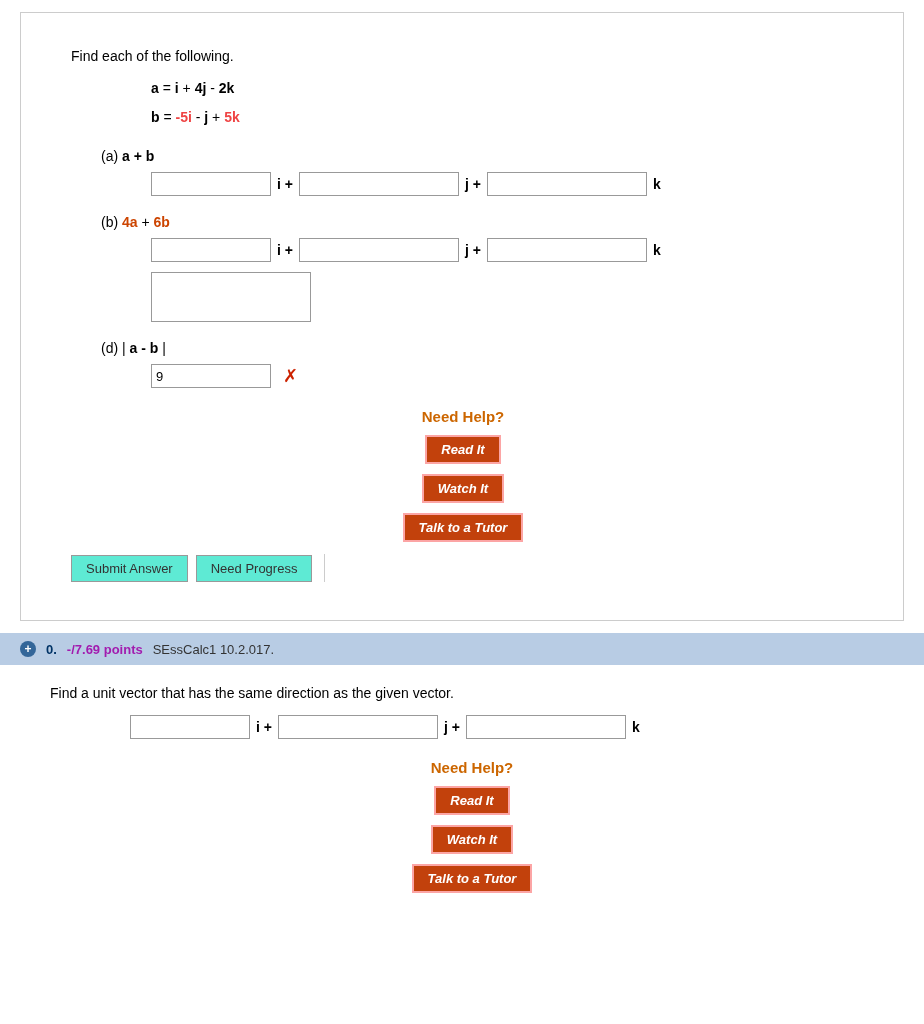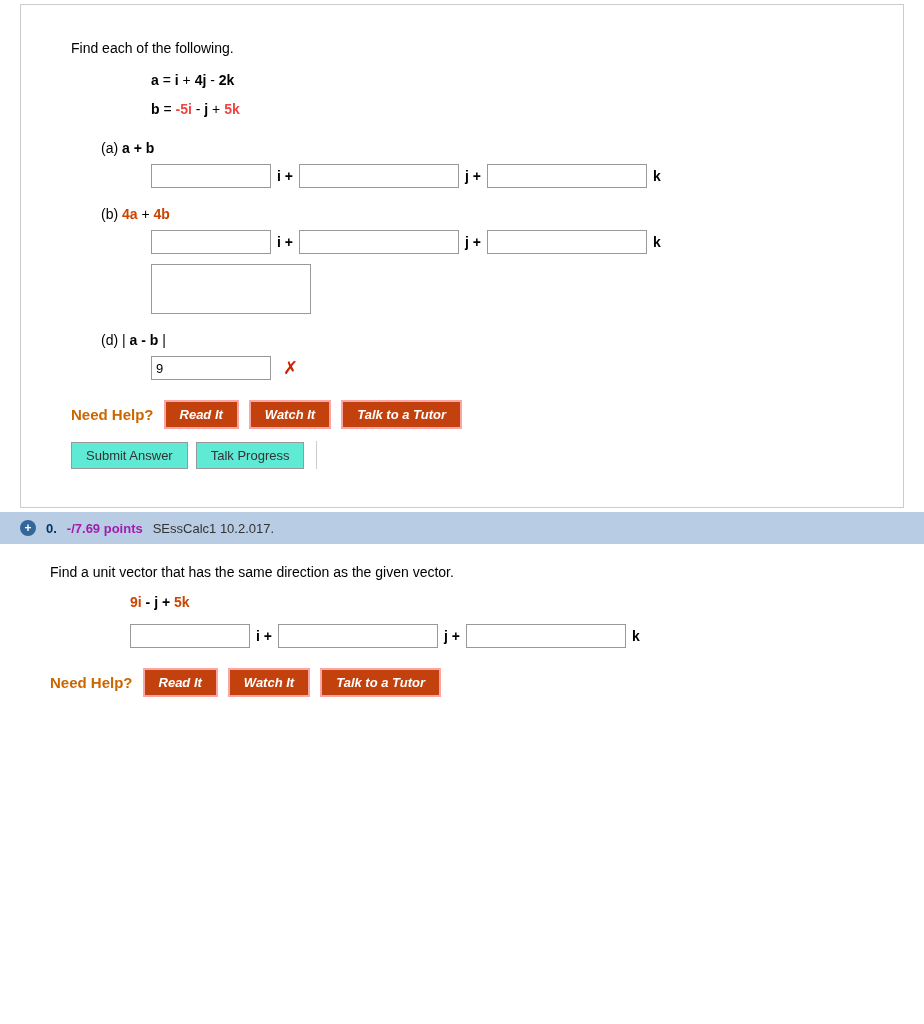--- a/index.html
+++ b/index.html
@@ -5,21 +5,21 @@
     * { box-sizing: border-box; margin: 0; padding: 0; }
     body {
       font-family: Arial, sans-serif;
       font-size: 14px;
       background: #fff;
       color: #000;
     }
 
     .problem-container {
       border: 1px solid #ccc;
-      margin: 4px 20px;
+      margin: 12px 20px;
       padding: 20px 48px 20px 50px;
       background: #fff;
     }
 
     .problem-section {
       padding: 15px 0 10px 0;
     }
 
     .problem-intro {
       font-size: 14px;
@@ -89,20 +89,21 @@
       font-size: 18px;
       margin-left: 6px;
     }
 
     .need-help-row {
       display: flex;
       align-items: center;
       gap: 10px;
       margin-top: 20px;
       margin-bottom: 8px;
+      flex-direction: column;
     }
 
     .need-help-label {
       color: #cc6600;
       font-weight: bold;
       font-size: 15px;
     }
 
     .btn-orange {
       background: #c2410c;
@@ -203,21 +204,21 @@
     <div class="part-label">(a) <strong>a + b</strong></div>
     <div class="input-row">
       <input type="text" class="input-box" value="" style="">
       <span class="unit-label"><strong>i +</strong></span>
       <input type="text" class="input-box-wide" value="" style="">
       <span class="unit-label"><strong>j +</strong></span>
       <input type="text" class="input-box-wide" value="" style="">
       <span class="unit-label"><strong>k</strong></span>
     </div>
 
-    <div class="part-label">(b) <span class="orange-red"><strong>4a</strong></span> + <span class="orange-red"><strong>4b</strong></span></div>
+    <div class="part-label">(b) <span class="orange-red"><strong>4a</strong></span> + <span class="orange-red"><strong>6b</strong></span></div>
     <div class="input-row">
       <input type="text" class="input-box" value="" style="">
       <span class="unit-label"><strong>i +</strong></span>
       <input type="text" class="input-box-wide" value="" style="">
       <span class="unit-label"><strong>j +</strong></span>
       <input type="text" class="input-box-wide" value="" style="">
       <span class="unit-label"><strong>k</strong></span>
     </div>
 
     <input type="text" class="input-box-single" value="" style="">
@@ -230,41 +231,38 @@
 
     <div class="need-help-row">
       <span class="need-help-label">Need Help?</span>
       <button class="btn-orange">Read It</button>
       <button class="btn-orange">Watch It</button>
       <button class="btn-orange">Talk to a Tutor</button>
     </div>
 
     <div class="action-row">
       <button class="btn-gray">Submit Answer</button>
-      <button class="btn-gray">Talk Progress</button>
+      <button class="btn-gray">Need Progress</button>
       <div style="width:1px;height:28px;background:#ccc;margin:0 4px;"></div>
     </div>
 
   </div>
 </div>
 
 <div class="section-header">
   <span class="plus-icon">+</span>
   <span class="section-num">0.</span>
   <span class="points-neg">-/7.69 points</span>
   <span class="course-code">SEssCalc1 10.2.017.</span>
 </div>
 
 <div class="problem2-container">
 
   <p class="problem-intro" style="margin-bottom:14px;">Find a unit vector that has the same direction as the given vector.</p>
 
-  <div class="math-expr">
-    <span class="orange-red">9<strong>i</strong></span> - <strong>j</strong> + <span class="orange-red">5<strong>k</strong></span>
-  </div>
 
   <div class="input-row">
     <input type="text" class="input-box" value="" style="">
     <span class="unit-label"><strong>i +</strong></span>
     <input type="text" class="input-box-wide" value="" style="">
     <span class="unit-label"><strong>j +</strong></span>
     <input type="text" class="input-box-wide" value="" style="">
     <span class="unit-label"><strong>k</strong></span>
   </div>
 

